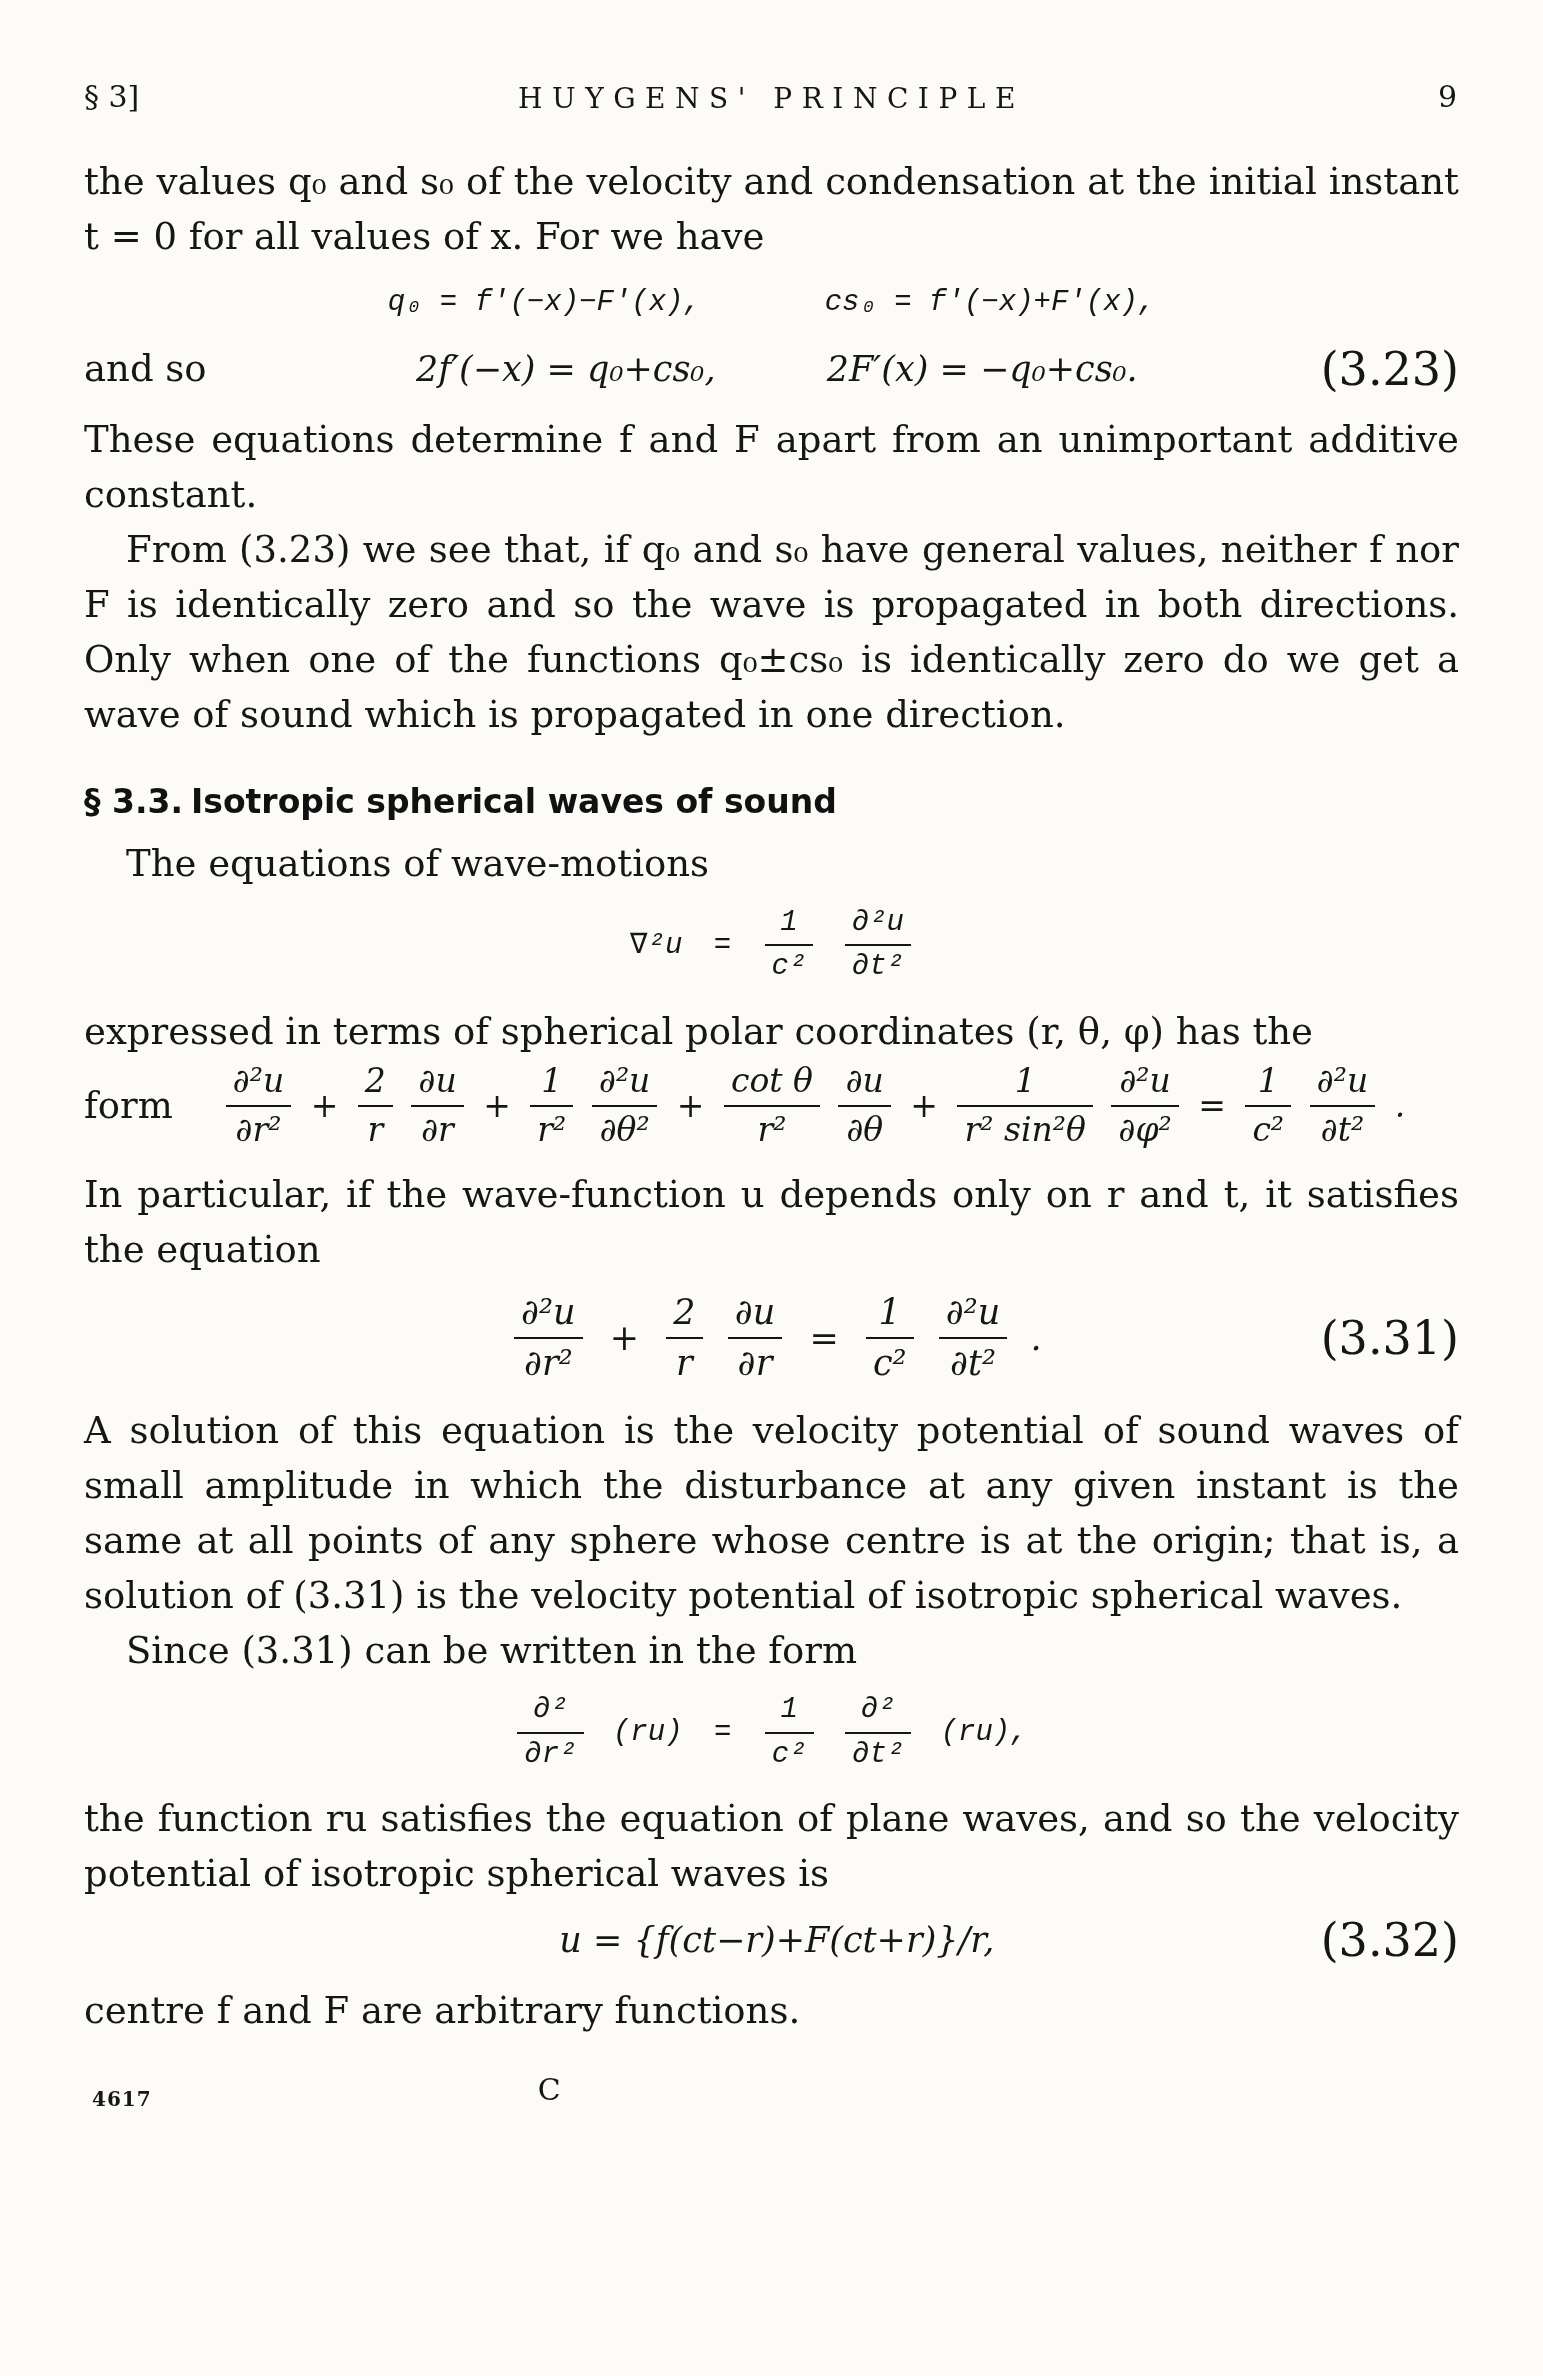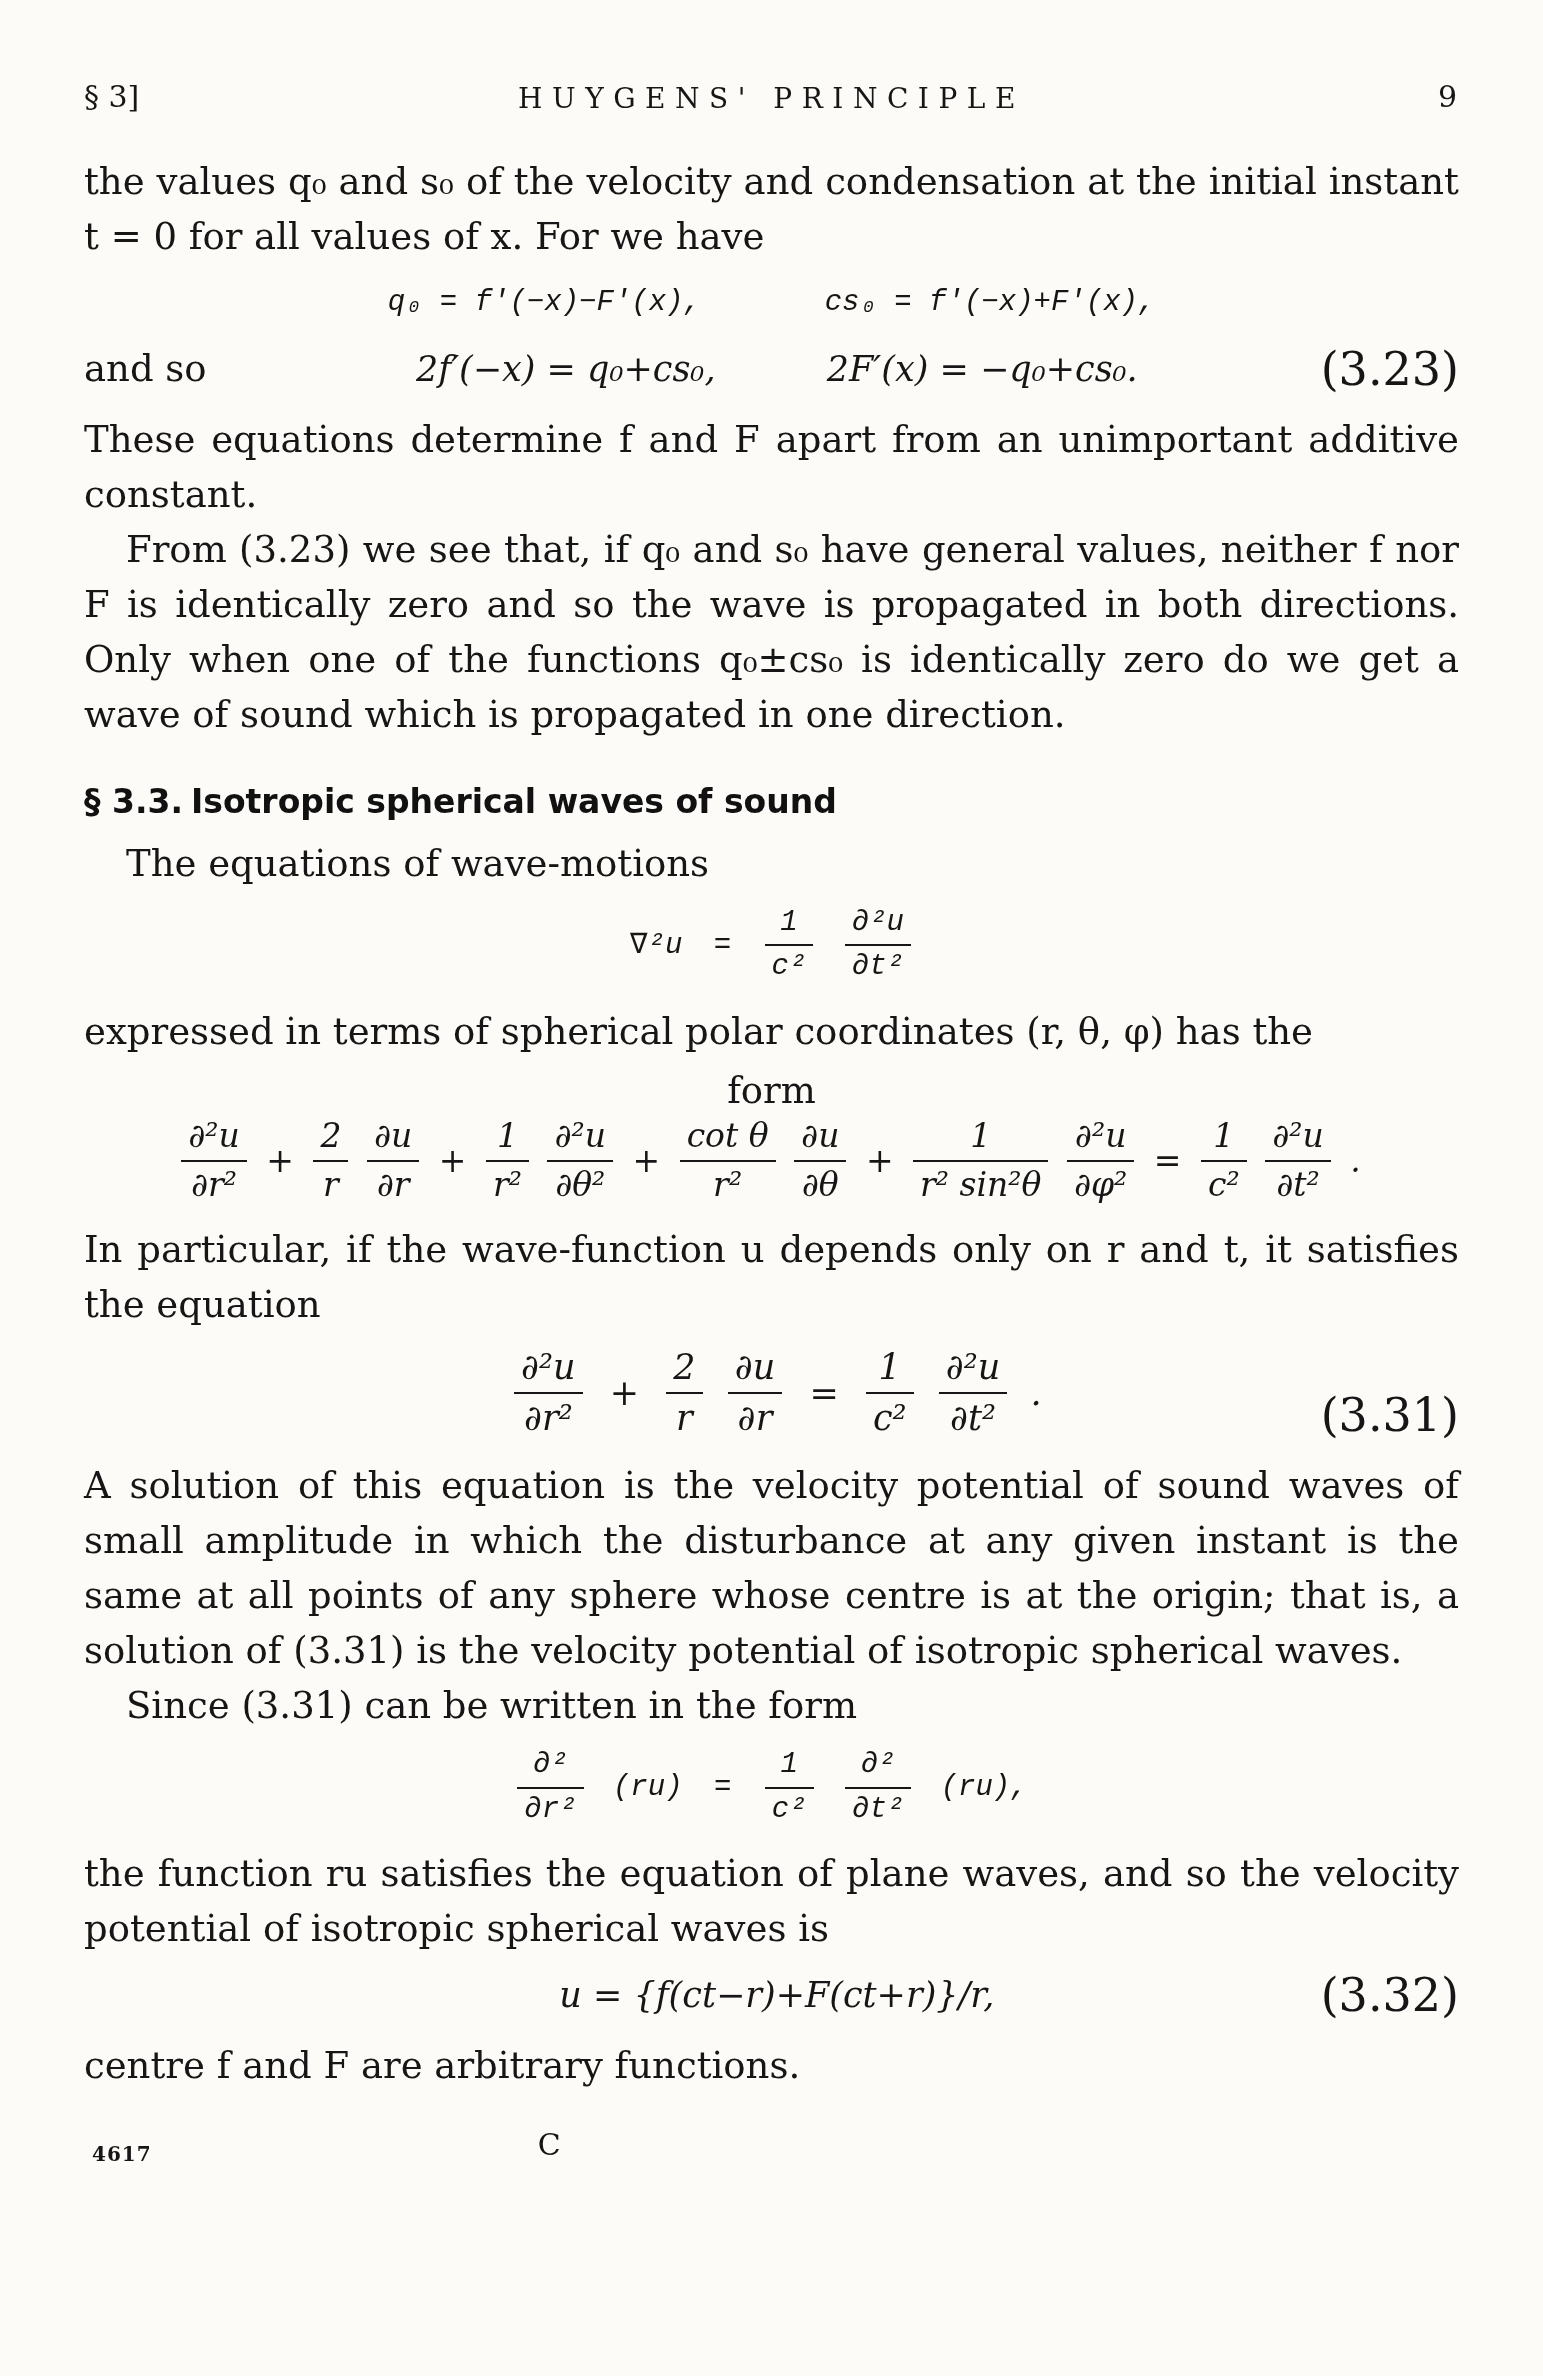--- a/index.html
+++ b/index.html
@@ -68,21 +68,21 @@
   .math { font-style: italic; }
   .eq-display {
     text-align: center;
     margin: 16px 0 20px 0;
     font-size: 29px;
     line-height: 46px;
     font-family: Liberation Mono, monospace;
   }
   .eqrow {
     display: flex;
-    align-items: flex-end;
+    align-items: center;
     margin: 16px 0 20px 0;
     font-size: 35px;
     line-height: 46px;
   }
   .eqlabel {
     min-width: 149px;
     font-style: normal;
     font-size: 37px;
     text-align: left;
   }
@@ -115,21 +115,20 @@
   }
   .fden { display: block; padding: 5px 7px 0 7px; }
   .eq-sph { font-size: 33px; }
   .eq-sph .frac { margin: 0 4px; }
   .eq-sph .op { margin: 0 5px; }
   
   .formline {
     display: flex;
     align-items: center;
     margin: 4px 0 18px 0;
-    flex-direction: column;
   }
   .formword { font-size: 37px; }
   .eqflex { flex: 1; text-align: center; }
   
   .pagefoot {
     position: relative;
     height: 63px;
     margin-top: 22px;
   }
   .pressfig {

